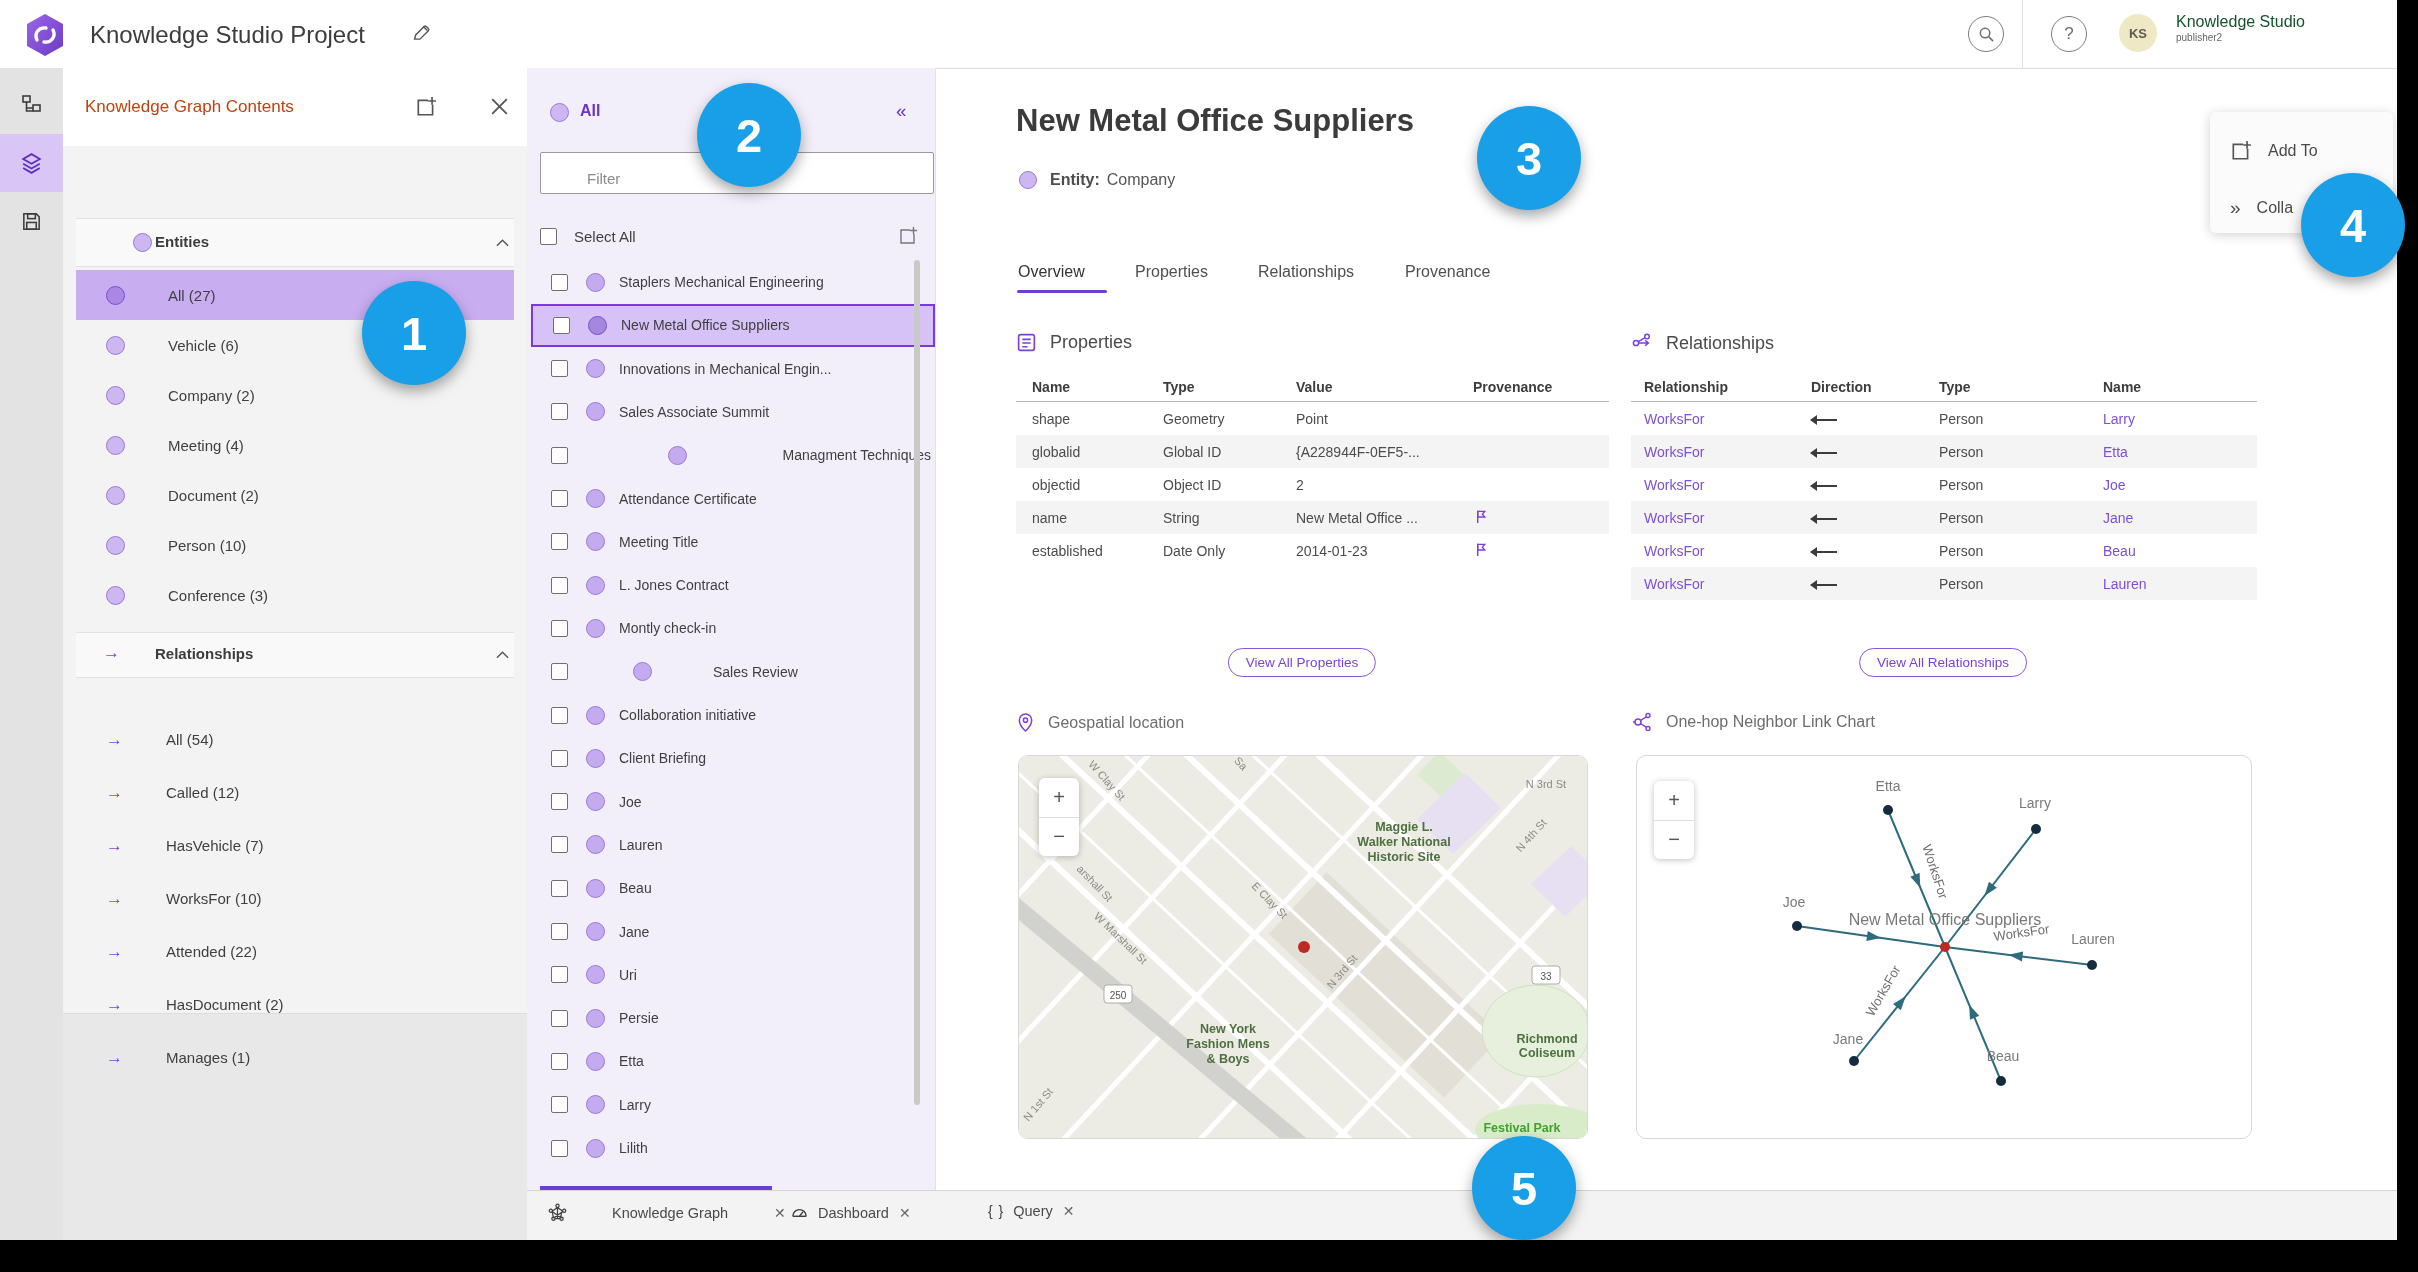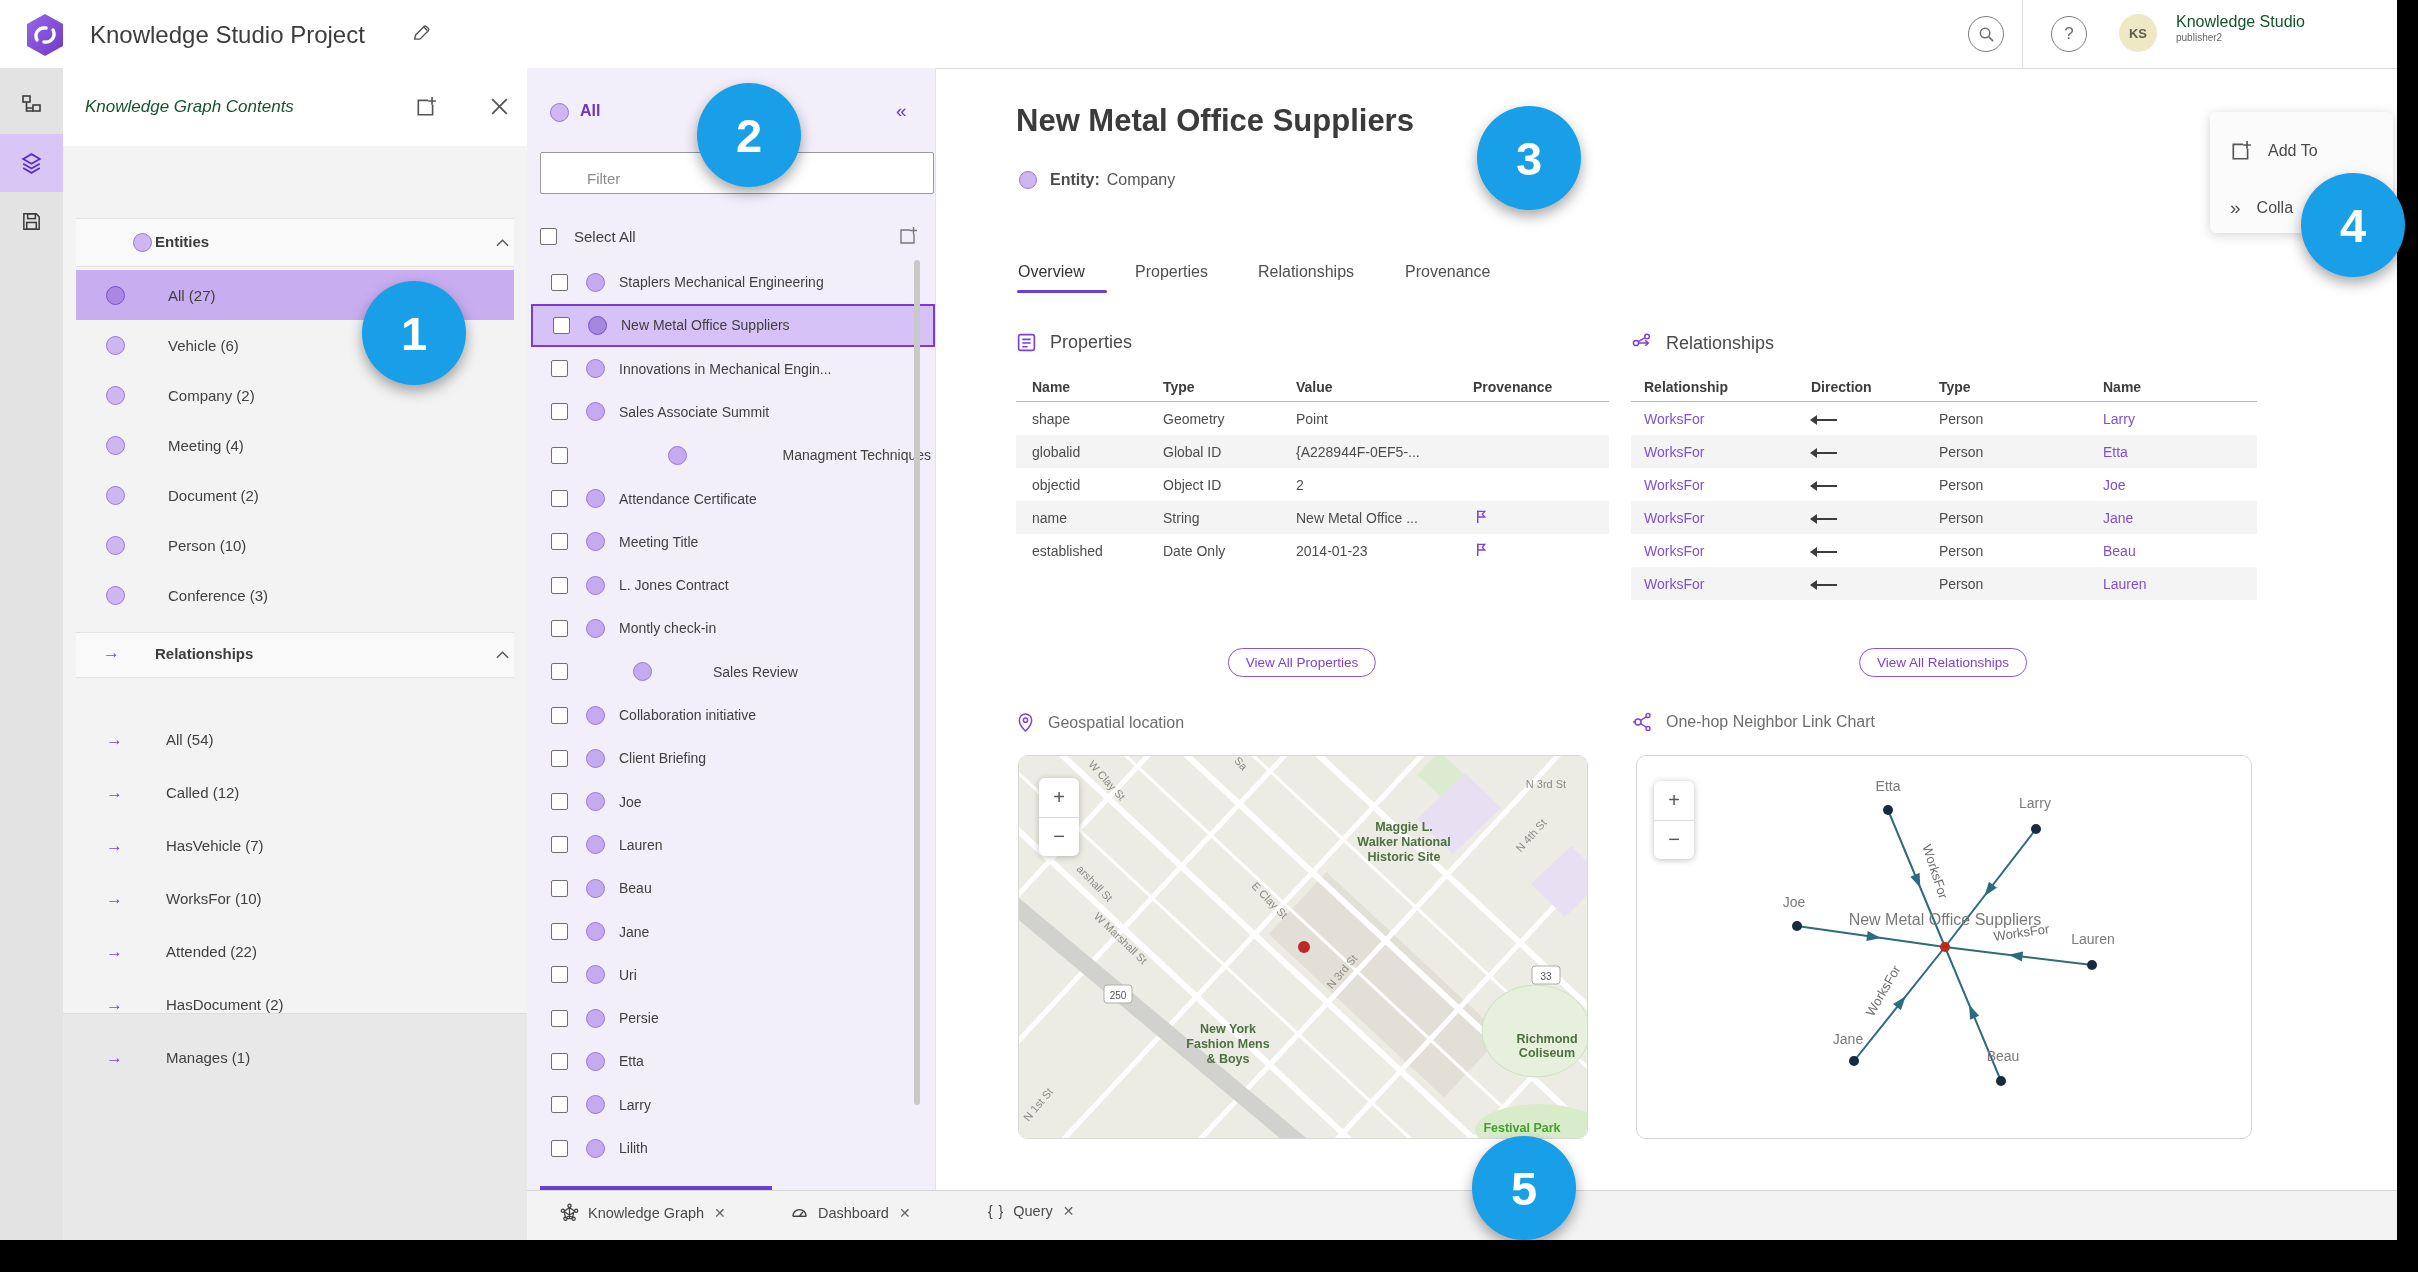--- a/index.html
+++ b/index.html
@@ -22,21 +22,21 @@
   .userbox .urole{font-size:10px;color:#666;}
 
   
   .rail{position:absolute;left:0;top:68px;width:63px;height:1172px;background:#e4e3e3;}
   .rail-btn{position:absolute;left:0;width:63px;height:58px;display:flex;align-items:center;justify-content:center;color:#3c3c3c;}
   .rail-btn.active{background:#d9c6f7;color:#5e2fbe;}
 
   
   .contents{position:absolute;left:63px;top:68px;width:464px;height:1172px;background:#e9e8e8;border-right:1px solid #d7d7d7;}
   .cp-header{position:absolute;left:0;top:0;width:464px;height:78px;background:#fff;border-bottom:1px solid #e0e0e0;}
-  .cp-title{position:absolute;left:22px;top:29px;font-size:17px;color:#14532d;font-style:italic;}
+  .cp-title{position:absolute;left:22px;top:29px;font-size:17px;color:#c2410c;}
   .cp-body{position:absolute;left:0;top:78px;width:464px;height:867px;background:#f4f3f3;border-bottom:1px solid #ddd;}
   .group-row{position:absolute;left:13px;width:438px;background:#faf9f9;border-top:1px solid #e2e2e2;border-bottom:1px solid #e2e2e2;}
   .group-label{position:absolute;left:79px;font-size:15px;font-weight:bold;color:#3d3d3d;}
   .cp-item{position:absolute;left:13px;width:438px;height:50px;display:flex;align-items:center;}
   .cp-item.selected{background:#c9adf1;}
   .cp-item .cp-label{font-size:15px;color:#3f3f3f;margin-left:43px;}
   .ent-circle{width:17px;height:17px;border-radius:50%;background:#cdb7f0;border:1.5px solid #9a78d8;margin-left:30px;flex:none;}
   .ent-circle.sel{background:#ab87e4;border-color:#7a4fd0;}
   .rel-arrow{color:#7b42d6;font-size:17px;margin-left:30px;width:17px;flex:none;}
 
@@ -664,21 +664,21 @@
     </div>
     <div class="fm-item" style="top:85px">
       <span class="fic" style="font-size:19px">»</span>
       <span>Colla</span>
     </div>
   </div>
 
   <div class="bottombar"></div>
   <div class="active-ind"></div>
   <div id="bottom-tabs">
-        <div class="btab" style="left: 560px;">
+        <div class="btab" style="left: 548px; gap: 36px;">
           <span class="bic">
             <svg width="19" height="19" viewBox="0 0 20 20">
               <g fill="none" stroke="#3f3f3f" stroke-width="1.3">
                 <circle cx="10" cy="3" r="1.7"></circle>
                 <circle cx="17" cy="8.2" r="1.7"></circle>
                 <circle cx="14.3" cy="16.5" r="1.7"></circle>
                 <circle cx="5.7" cy="16.5" r="1.7"></circle>
                 <circle cx="3" cy="8.2" r="1.7"></circle>
                 <path d="M10 4.7L4 9m6-4.3L16 9M4.6 9.8l1 5m8.8-5l-1 5M7.4 16.5h5.2M4.5 9l9.8 7m-8.6 0L15.5 9M10 4.7v11.6"></path>
               </g>

